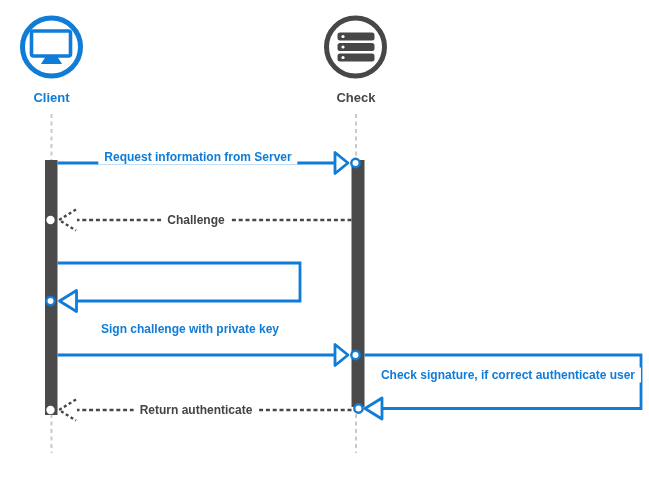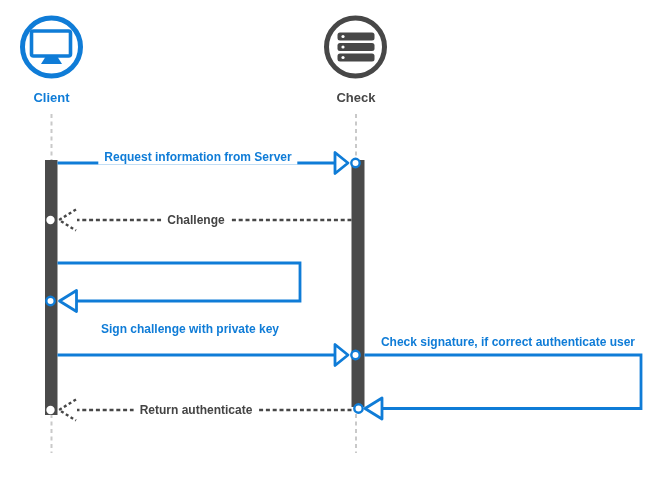--- a/index.html
+++ b/index.html
@@ -101,16 +101,16 @@
       <circle cx="343" cy="57.5" r="1.6" fill="#ffffff"></circle>
     </g>
   </svg>
 
   <div class="actor-lbl blue" style="left:51.5px; top:97px;">Client</div>
   <div class="actor-lbl dark" style="left:356px; top:97px;">Check</div>
 
   <div class="lbl blue" style="left:198px; top:157px;">Request information from Server</div>
   <div class="lbl dark" style="left:196px; top:220px;">Challenge</div>
   <div class="lbl blue" style="left:190px; top:301px;margin-top:28px;">Sign challenge with private key</div>
-  <div class="lbl blue" style="left:508px; top:342px;">Check signature, if correct authenticate user</div>
+  <div class="lbl blue" style="left:508px; top:375px;">Check signature, if correct authenticate user</div>
   <div class="lbl dark" style="left:196px; top:410px;">Return authenticate</div>
 
 </div>
 
 </body></html>

